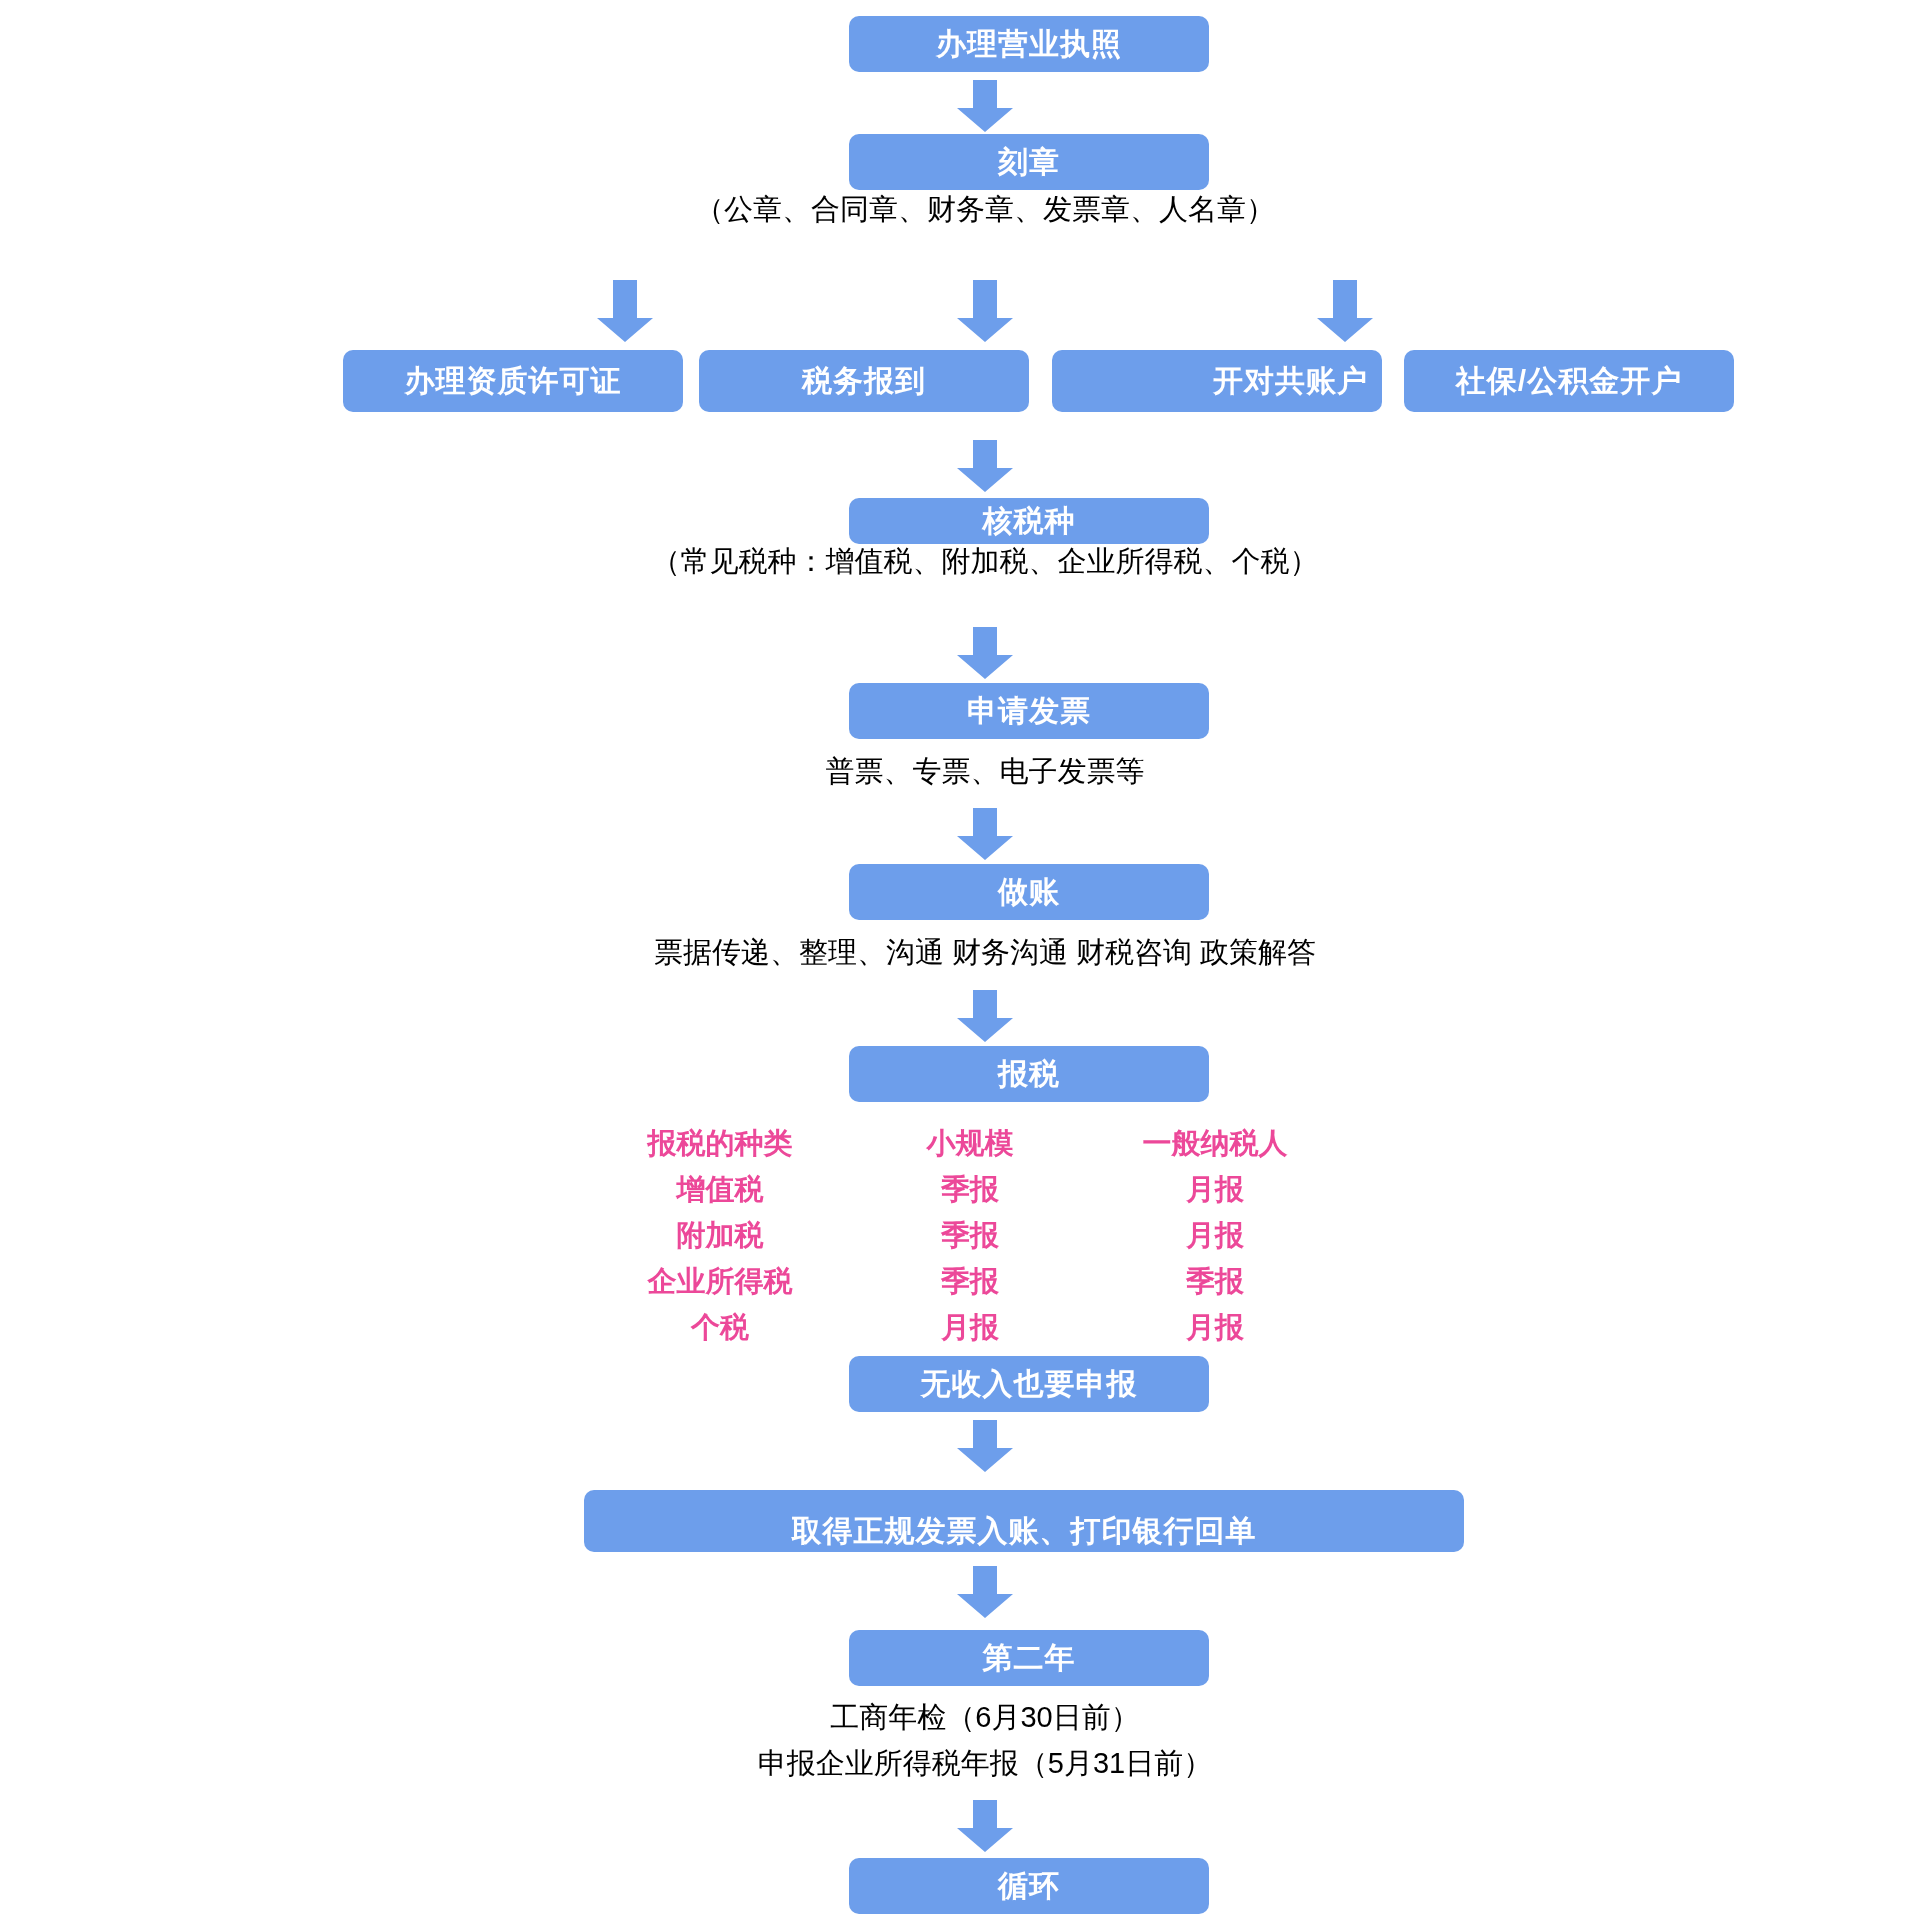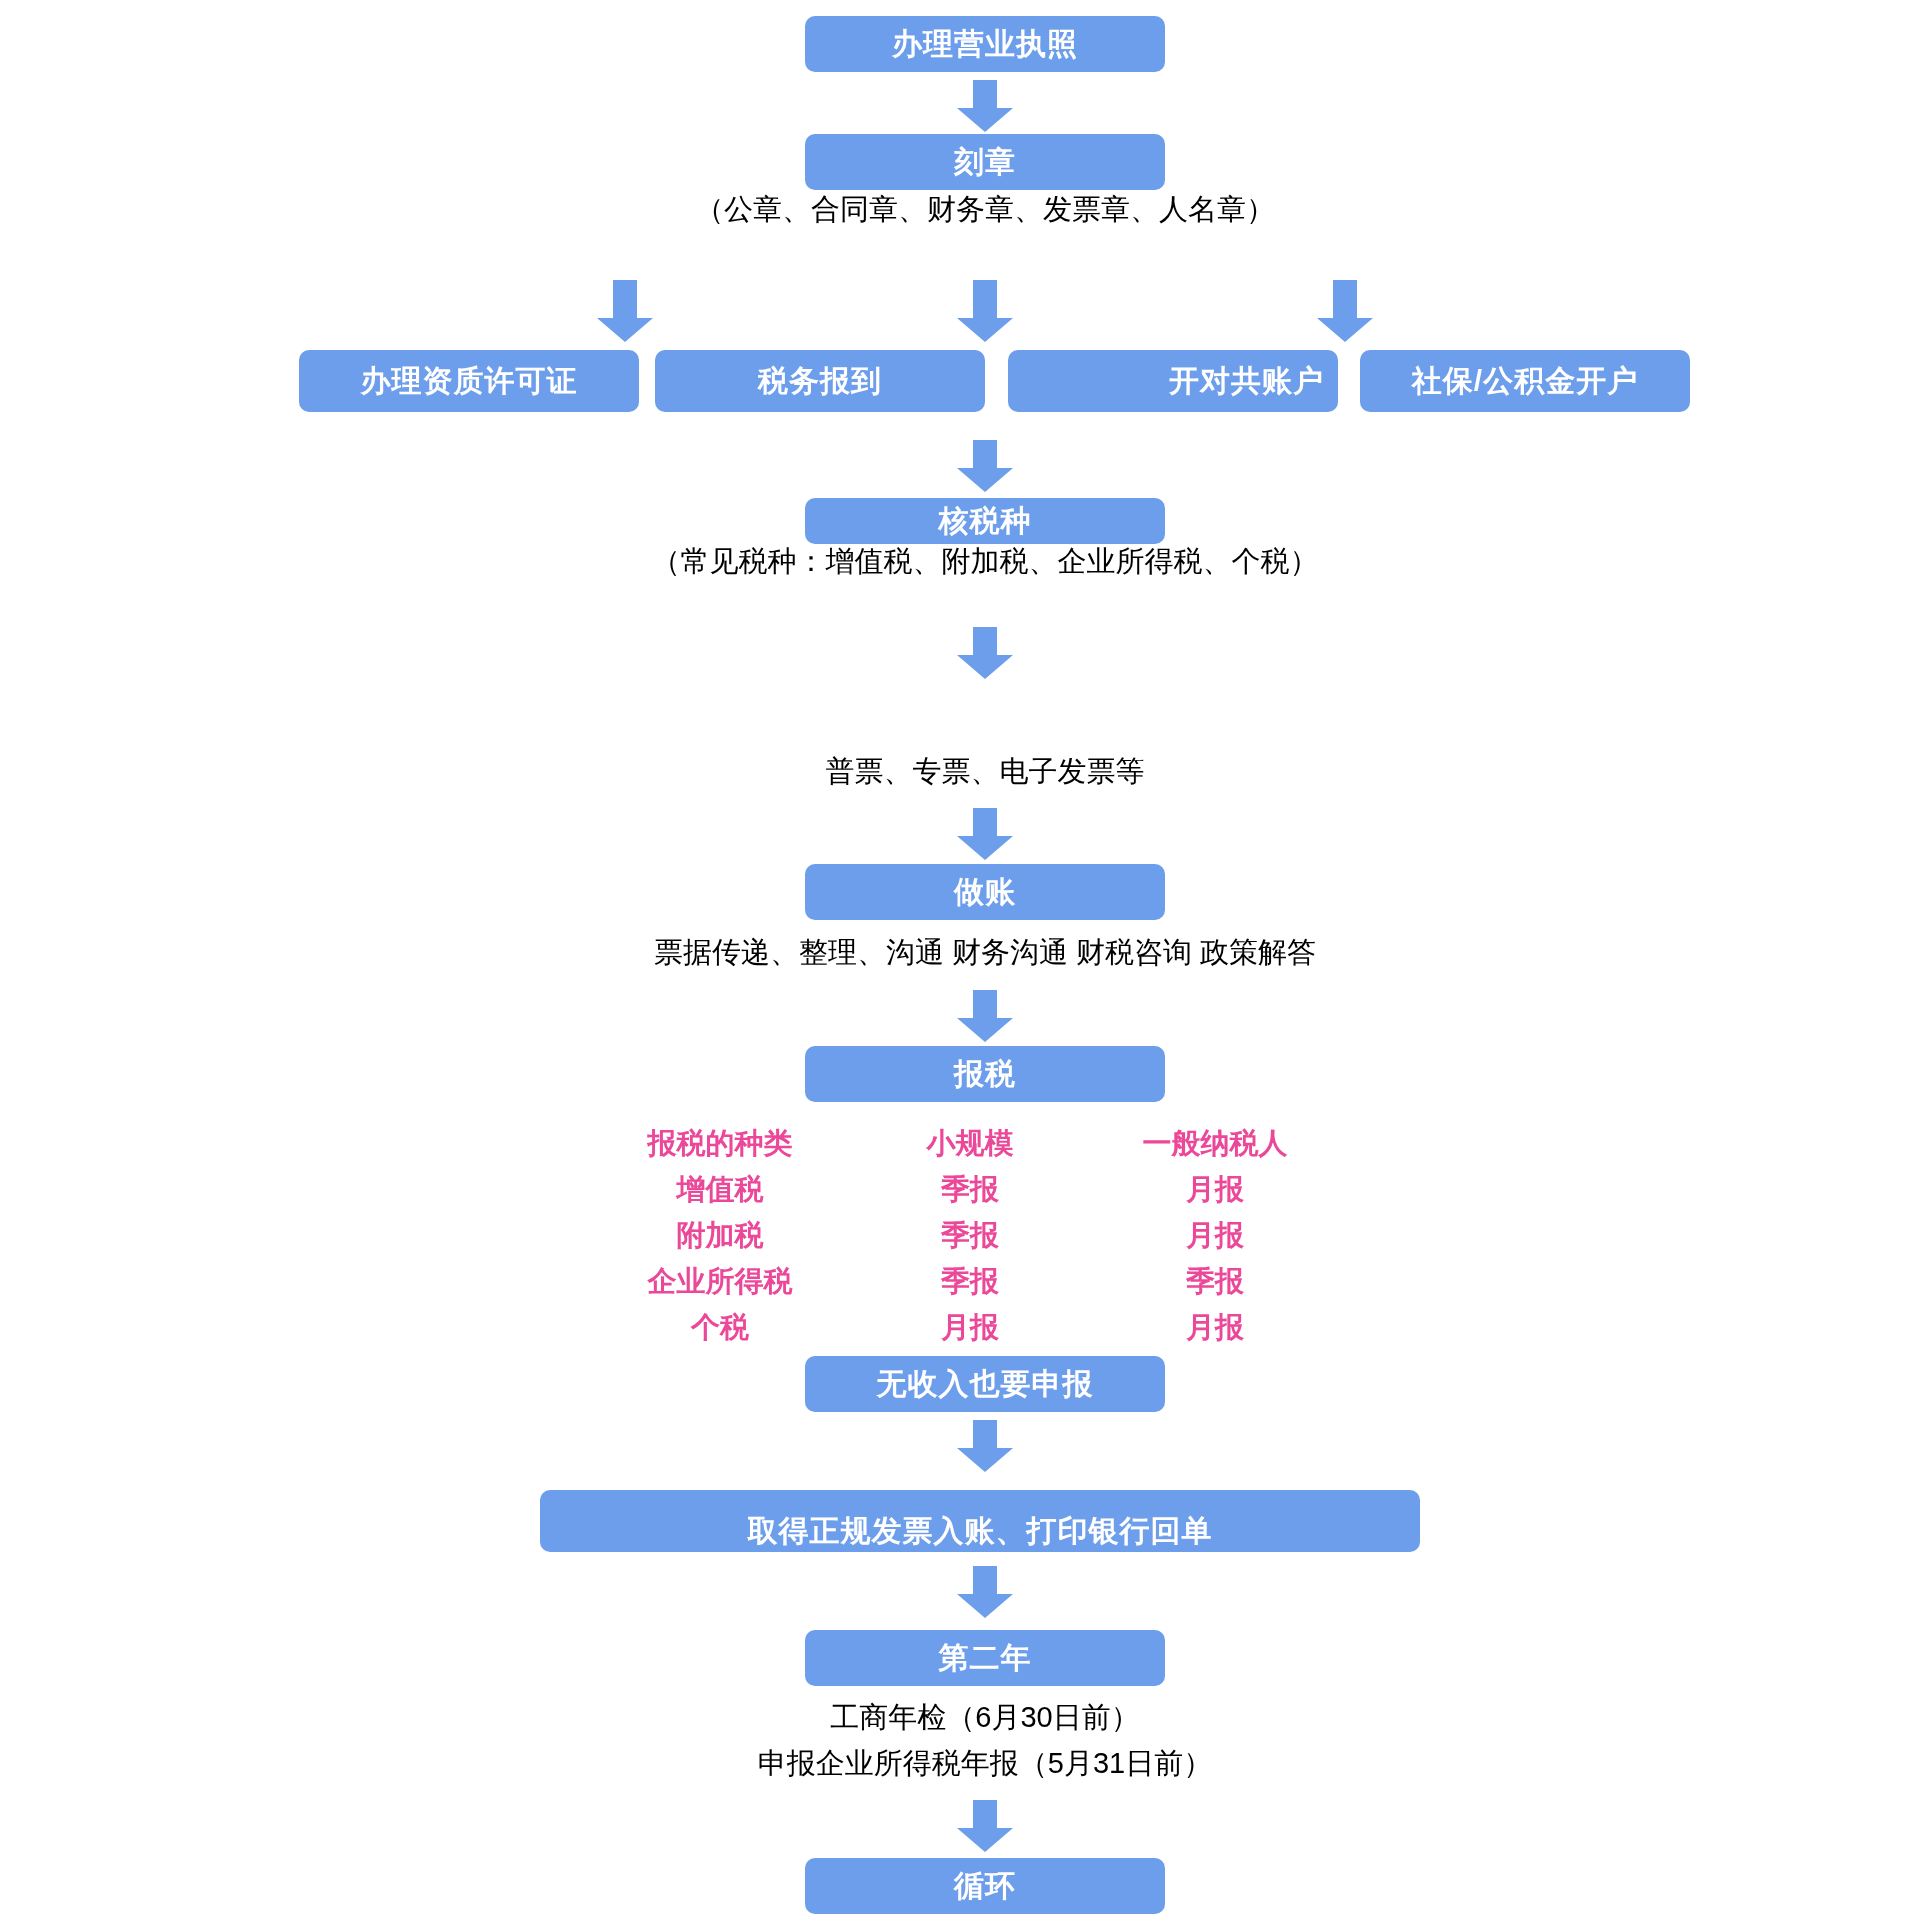--- a/index.html
+++ b/index.html
@@ -28,20 +28,21 @@
     color: #ffffff;
     display: flex;
     align-items: center;
     justify-content: center;
     font-size: 30px;
     font-weight: 700;
     letter-spacing: 1px;
     box-sizing: border-box;
     padding: 0 14px;
     white-space: nowrap;
+    margin-left: 44px;
   }
   
   .caption {
     position: absolute;
     font-size: 29px;
     color: #000000;
     text-align: center;
     white-space: nowrap;
     font-weight: 400;
   }
@@ -133,20 +134,23 @@
   <div class="caption" style="left:520px; top:542px; width:930px;">
     <span>（常见税种：增值税、附加税、企业所得税、个税）</span>
   </div>
 
   <div class="arrow" style="left:955px; top:627px; width:60px; height:52px;">
     <svg width="60" height="52" viewBox="0 0 60 52">
       <polygon points="18,0 42,0 42,28 58,28 30,52 2,28 18,28" fill="#6d9eeb"></polygon>
     </svg>
   </div>
 
+  <div class="box" style="left:805px; top:683px; width:360px; height:56px;">
+    <span>申请发票</span>
+  </div>
 
   <div class="caption" style="left:705px; top:752px; width:560px;">
     <span>普票、专票、电子发票等</span>
   </div>
 
   <div class="arrow" style="left:955px; top:808px; width:60px; height:52px;">
     <svg width="60" height="52" viewBox="0 0 60 52">
       <polygon points="18,0 42,0 42,28 58,28 30,52 2,28 18,28" fill="#6d9eeb"></polygon>
     </svg>
   </div>

